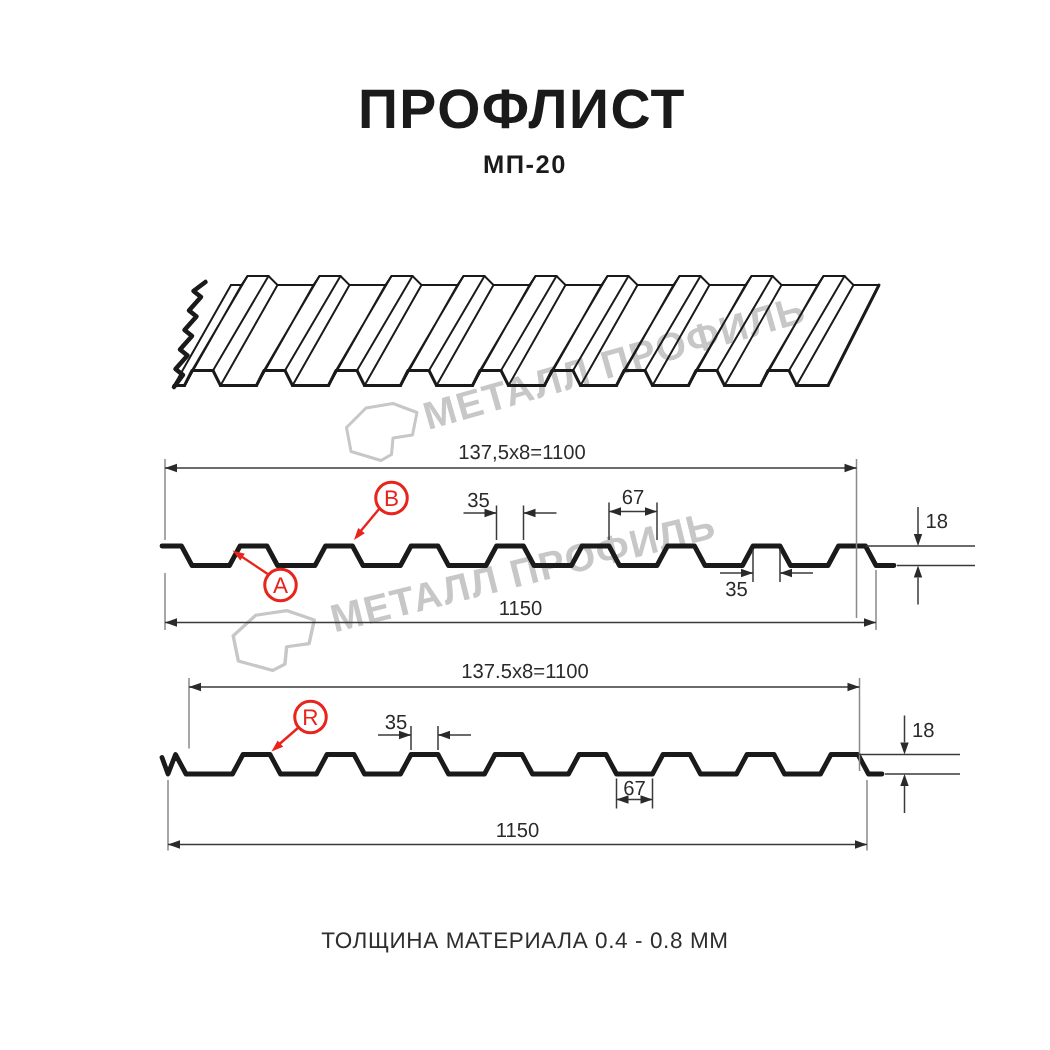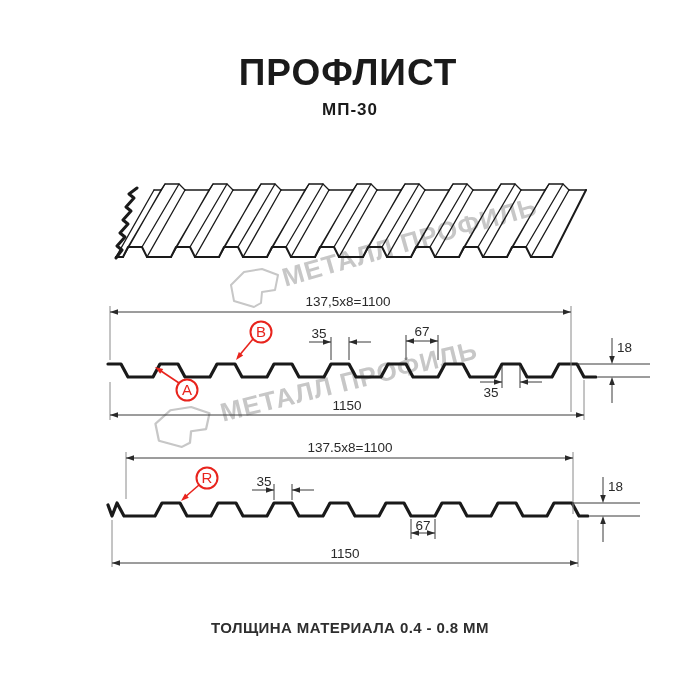--- a/index.html
+++ b/index.html
@@ -3,21 +3,21 @@
 <meta charset="utf-8">
 <style>
   html,body{margin:0;padding:0;}
   body{width:700px;height:700px;background:#ffffff;position:relative;overflow:hidden;
        font-family:"Liberation Sans",sans-serif;}
   .abs{position:absolute;}
   #title{left:0;top:52px;width:696px;text-align:center;font-size:37px;font-weight:700;
          color:var(--line,#1a1a1a);letter-spacing:1px;}
   #subtitle{left:0;top:100px;width:700px;text-align:center;font-size:17px;font-weight:700;
             color:var(--line,#1a1a1a);letter-spacing:1px;}
-  #footer{left:0;top:619px;width:700px;text-align:center;font-size:15px;font-weight:700;
+  #footer{left:0;top:619px;width:700px;text-align:center;font-size:15px;font-weight:400;
           color:#2e2e2e;letter-spacing:.4px;}
   .wm-text{color:var(--wm,#c7c7c7);font-weight:700;font-size:26px;letter-spacing:1px;
            white-space:nowrap;transform-origin:left center;}
   #wm1{left:283px;top:263px;transform:rotate(-16deg);}
   #wm2{left:221px;top:398px;transform:rotate(-14deg);}
   #drawing{left:0;top:0;z-index:2;}
   .wm-layer{z-index:1;}
   .txt-layer{z-index:3;}
   svg .ln{stroke:var(--line,#1a1a1a);fill:none;stroke-linejoin:round;stroke-linecap:round;}
   svg .thick{stroke-width:3.2;}
@@ -242,14 +242,14 @@
     <g>
       <line class="redln" x1="199" y1="485" x2="184" y2="498"></line>
       <polygon class="redah" points="181,501 188.8,497.8 185.1,493.6"></polygon>
       <circle class="redcirc" cx="207" cy="478" r="10.5"></circle>
       <text class="redletter" x="207" y="483" text-anchor="middle">R</text>
     </g>
   </g>
 </svg>
 
 <div class="abs txt-layer" id="title">ПРОФЛИСТ</div>
-<div class="abs txt-layer" id="subtitle">МП-30</div>
+<div class="abs txt-layer" id="subtitle">МП-20</div>
 <div class="abs txt-layer" id="footer">ТОЛЩИНА МАТЕРИАЛА 0.4 - 0.8 ММ</div>
 
 </body></html>

